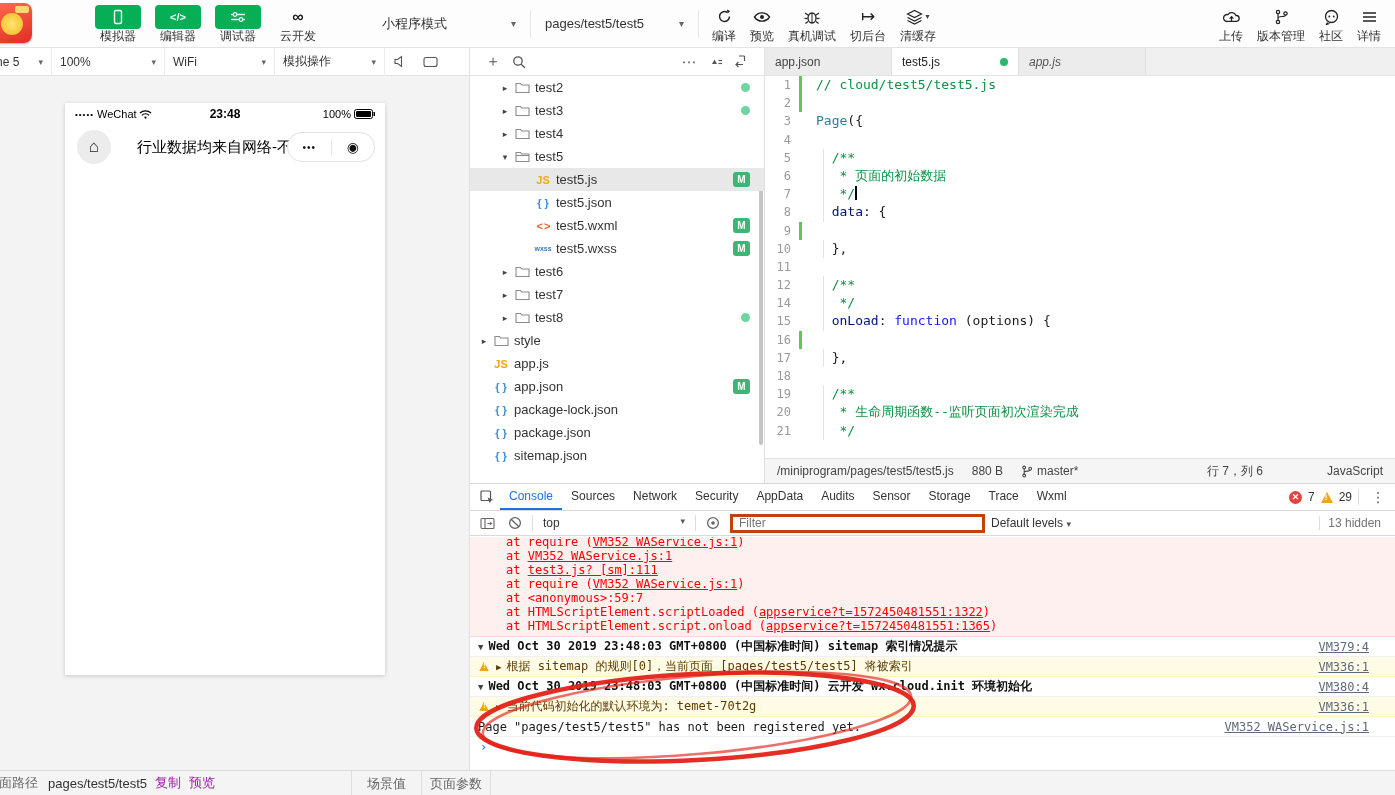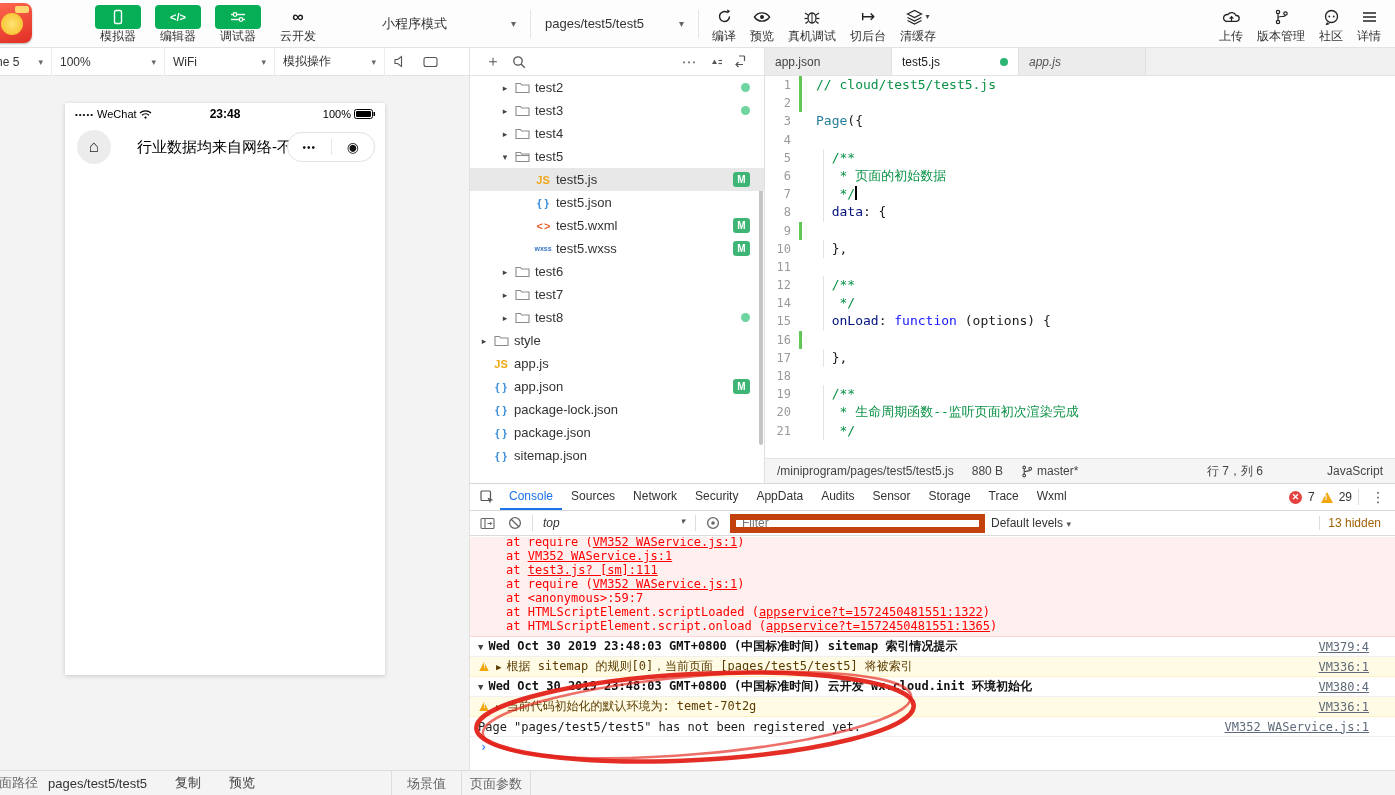--- a/index.html
+++ b/index.html
@@ -91,46 +91,46 @@
   .c-inspect { width:26px; height:26px; display:flex; align-items:center; justify-content:center; cursor:pointer; }
   .ctab { padding:0 9px; font-size:12px; color:#333; height:26px; display:flex; align-items:center; cursor:pointer; border-bottom:2px solid transparent; }
   .ctab.active { color:#1a73e8; border-bottom-color:#1a73e8; }
   .c-badges { margin-left:auto; display:flex; align-items:center; gap:6px; padding-right:4px; font-size:12px; color:#333; }
   .err-ic { width:13px; height:13px; border-radius:50%; background:#e64141; color:#fff; font-size:9px; display:flex; align-items:center; justify-content:center; font-weight:bold; }
   .warn-tri { width:0; height:0; border-left:6px solid transparent; border-right:6px solid transparent; border-bottom:11px solid #f2a60d; position:relative; }
   .warn-tri:after { content:"!"; position:absolute; left:-2px; top:1px; font-size:8px; color:#fff; font-weight:bold; }
   .vdots { color:#555; font-size:14px; padding:0 6px; cursor:pointer; }
   .c-filterrow { height:25px; display:flex; align-items:center; border-bottom:1px solid #dadada; padding:0 6px; gap:6px; }
   .cf-ic { width:22px; height:22px; display:flex; align-items:center; justify-content:center; color:#666; cursor:pointer; font-size:13px; }
-  .cf-select { font-size:12px; color:#333; display:flex; align-items:flex-start; width:150px; cursor:pointer; padding:0 4px;font-style:italic; }
+  .cf-select { font-size:12px; color:#333; display:flex; align-items:flex-start; width:150px; cursor:pointer; padding:0 4px; }
   .cf-select .caret { margin-left:auto; font-size:9px; color:#555; }
-  .cf-input { flex:0 0 255px; height:19px; border:6px solid #c2410c; background:#fff; font-size:12px; padding:0 6px; color:#1d4ed8; }
+  .cf-input { flex:0 0 255px; height:19px; border:3px solid #c2410c; background:#fff; font-size:12px; padding:0 6px; color:#1d4ed8; }
   .cf-levels { font-size:12px; color:#333; cursor:pointer;text-align:right; }
-  .cf-hidden { margin-left:auto; font-size:12px; color:#a16207; border-left:1px solid #ddd; padding:0 8px; }
+  .cf-hidden { margin-left:auto; font-size:12px; color:#737373; border-left:1px solid #ddd; padding:0 8px; }
   .c-output { position:absolute; left:0; top:53px; width:925px; height:234px; overflow:hidden; font-family:"DejaVu Sans Mono",monospace; font-size:12px; }
   .stack-block { background:#fff0f0; border-bottom:1px solid #ffd6d6; padding:2px 0 3px 0; margin-top:-4px; }
   .stack-line { height:14px; line-height:14px; color:#f00; padding-left:36px; white-space:pre; }
   .stack-line .slink { text-decoration:underline; cursor:pointer; }
   .crow { min-height:20px; display:flex; align-items:center; border-bottom:1px solid #f0f0f0; padding:0 26px 0 8px; }
   .crow.warn { background:#fffbe5; border-bottom-color:#fff3c4; color:#5c3c00; }
   .crow .exp { font-size:9px; color:#444; margin-right:5px; }
   .crow.warn .exp { color:#5c3c00; }
   .crow .wic { margin-right:6px; flex:0 0 auto; transform:scale(.8); }
   .crow .msg { white-space:nowrap; overflow:hidden; }
   .crow.group .msg { font-weight:bold; color:#111; }
   .crow.log .msg { color:#1a1a1a; }
   .crow .src { margin-left:auto; color:#5f6b7a; text-decoration:underline; cursor:pointer; padding-left:12px; white-space:nowrap; }
   .prompt-row { height:20px; display:flex; align-items:center; padding-left:10px; }
   .prompt-row .chev { color:#2d7ff9; font-weight:bold; font-size:12px; }
 
   
   .bottom-bar { position:absolute; left:0; top:770px; width:1395px; height:25px; background:#f4f4f4; border-top:1px solid #dcdcdc; display:flex; align-items:center; font-size:13px; }
   .bb-label { color:#666; margin-left:-14px; padding-right:10px; white-space:nowrap; }
   .bb-path { color:#333; margin-right:8px; }
-  .bb-link { color:#404040; margin-right:8px; cursor:pointer;margin-left:20px; }
+  .bb-link { color:#a21caf; margin-right:8px; cursor:pointer; }
   .bb-cell { width:70px; text-align:center; color:#666; border-left:1px solid #ddd; height:25px; line-height:25px; cursor:pointer; }
   .bb-first { margin-left:128px; }
   .bb-cell:last-of-type { border-right:1px solid #ddd; }
 
   
   .annotation { position:absolute; left:455px; top:652px; pointer-events:none; }
   svg.mini { display:block; }
 </style>
 </head>
 <body>

